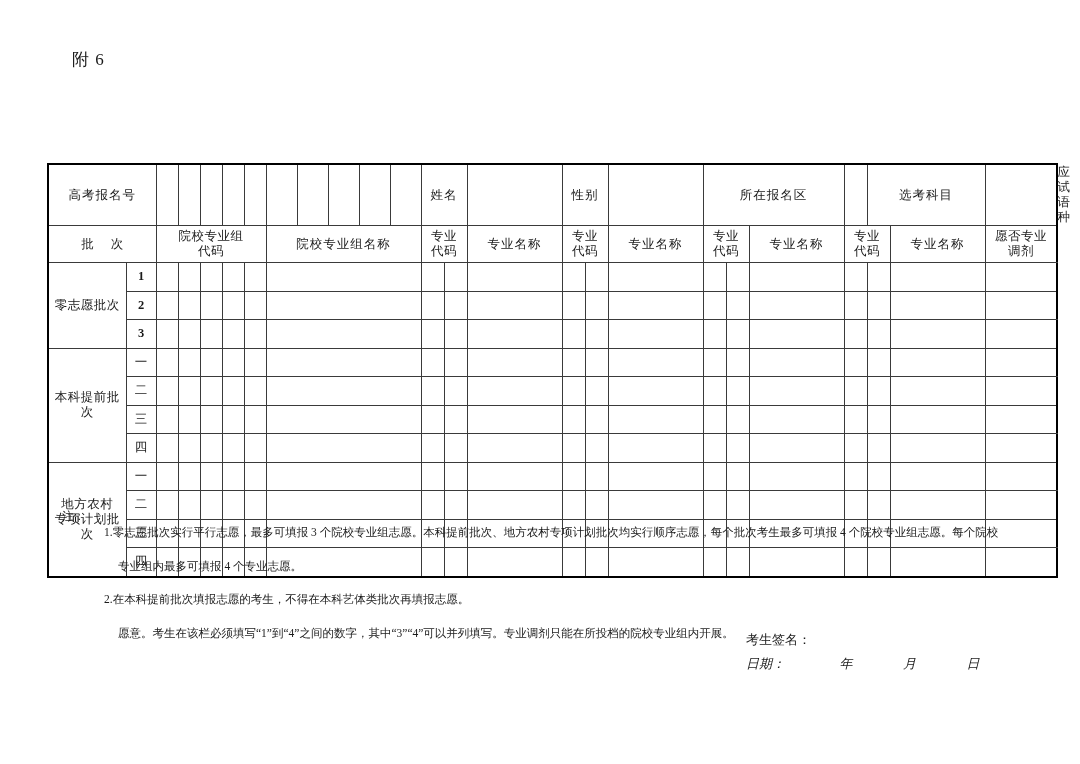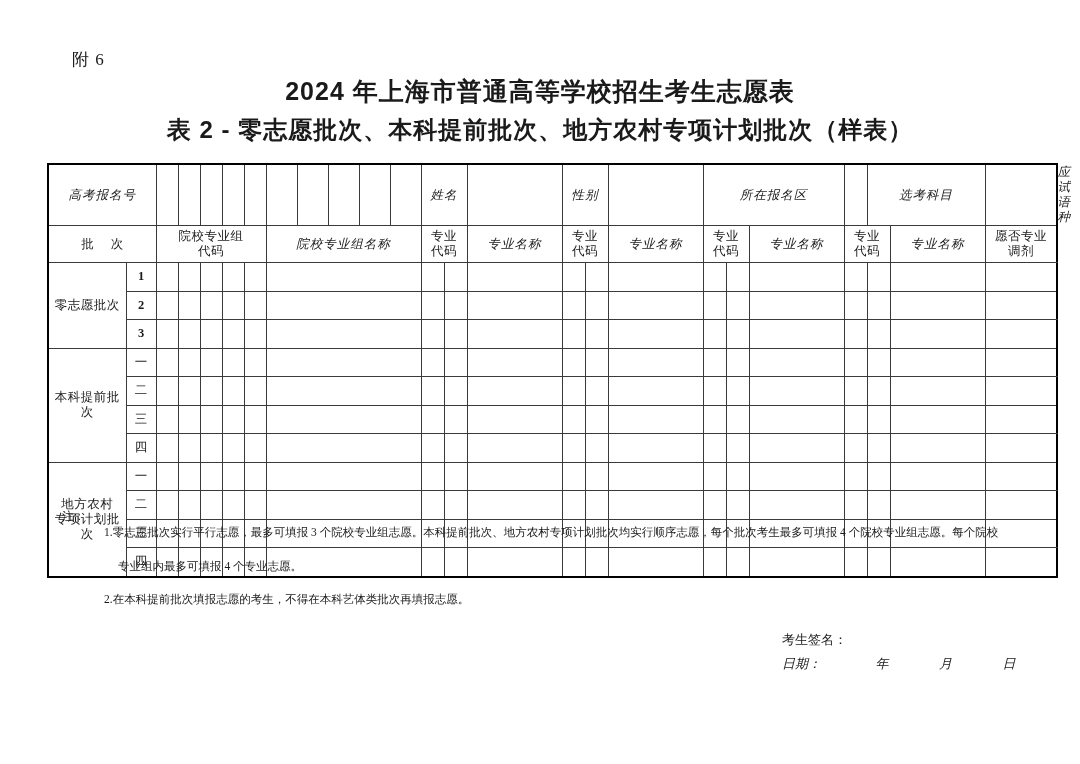--- a/index.html
+++ b/index.html
@@ -78,21 +78,21 @@
     line-height: 15px;
     font-family: "Liberation Serif", "DejaVu Serif", serif;
   }
   td.dash-l { border-left: 1px dashed #9a9a9a; }
   td.dash-r { border-right: 1px dashed #9a9a9a; }
 
   .r-head1 td { height: 31px; }
   .r-head2 td { height: 36px; }
   .r-data td { height: 27.5px; }
 
-  .lbl { font-size: 13px; letter-spacing: 1px; font-style: italic; }
+  .lbl { font-size: 13px; letter-spacing: 1px; }
   .lbl-sp { font-size: 13px; letter-spacing: 7px; text-indent: 7px; }
   .two-line { font-size: 12.5px; line-height: 14px; letter-spacing: 0.5px; margin-top: 48px; }
   .batch-name {
     font-size: 13px;
     line-height: 19px;
     letter-spacing: 0.5px;
     margin-left: 24px;
   }
   .idx { font-size: 13px; font-weight: bold; }
   .idx-cn { font-size: 13px; }
@@ -111,41 +111,37 @@
   .note-row { display: flex; align-items: flex-start; }
   .note-tag { flex: 0 0 auto; width: 26px; }
   .note-body { flex: 1 1 auto; }
   .note-item { margin-bottom: 1px; }
   .note-item p { margin: 16px; text-indent: 0; }
   .note-item p.cont { text-indent: 14px; }
 
   
   .sign {
     position: absolute;
-    left: 782px;
+    left: 746px;
     top: 628px;
     font-size: 13px;
     line-height: 24px;
     font-family: "Liberation Serif", "DejaVu Serif", serif;
   }
   .sign .date-line span { display: inline-block; font-style: italic; }
   .sp-y { width: 48px; }
   .sp-m { width: 44px; }
 </style>
 </head>
 <body>
 
 <div class="page">
 
   <div class="attach-label">附 6</div>
 
-  <div class="titles">
-    <div class="title-main">2024 年上海市普通高等学校招生考生志愿表</div>
-    <div class="title-sub">表 2 - 零志愿批次、本科提前批次、地方农村专项计划批次（样表）</div>
-  </div>
 
   <div class="table-wrap">
     <table class="form">
       <colgroup>
         <col style="width:78px">
         <col style="width:30px">
         <col style="width:22px">
           <col style="width:22px">
           <col style="width:22px">
           <col style="width:22px">
@@ -491,20 +487,21 @@
       <div class="note-tag">注：</div>
       <div class="note-body" id="notes-body">
           <div class="note-item">
             <p>1.零志愿批次实行平行志愿，最多可填报 3 个院校专业组志愿。本科提前批次、地方农村专项计划批次均实行顺序志愿，每个批次考生最多可填报 4 个院校专业组志愿。每个院校</p>
             <p class="cont">专业组内最多可填报 4 个专业志愿。</p>
           </div>
           <div class="note-item">
             <p>2.在本科提前批次填报志愿的考生，不得在本科艺体类批次再填报志愿。</p>
           </div>
           <div class="note-item">
+            <p class="cont">愿意。考生在该栏必须填写“1”到“4”之间的数字，其中“3”“4”可以并列填写。专业调剂只能在所投档的院校专业组内开展。</p>
           </div>
         </div>
     </div>
   </div>
 
   <div class="sign">
     <div>考生签名：</div>
     <div class="date-line">
       <span>日期：</span>
       <span class="sp-y"></span>

